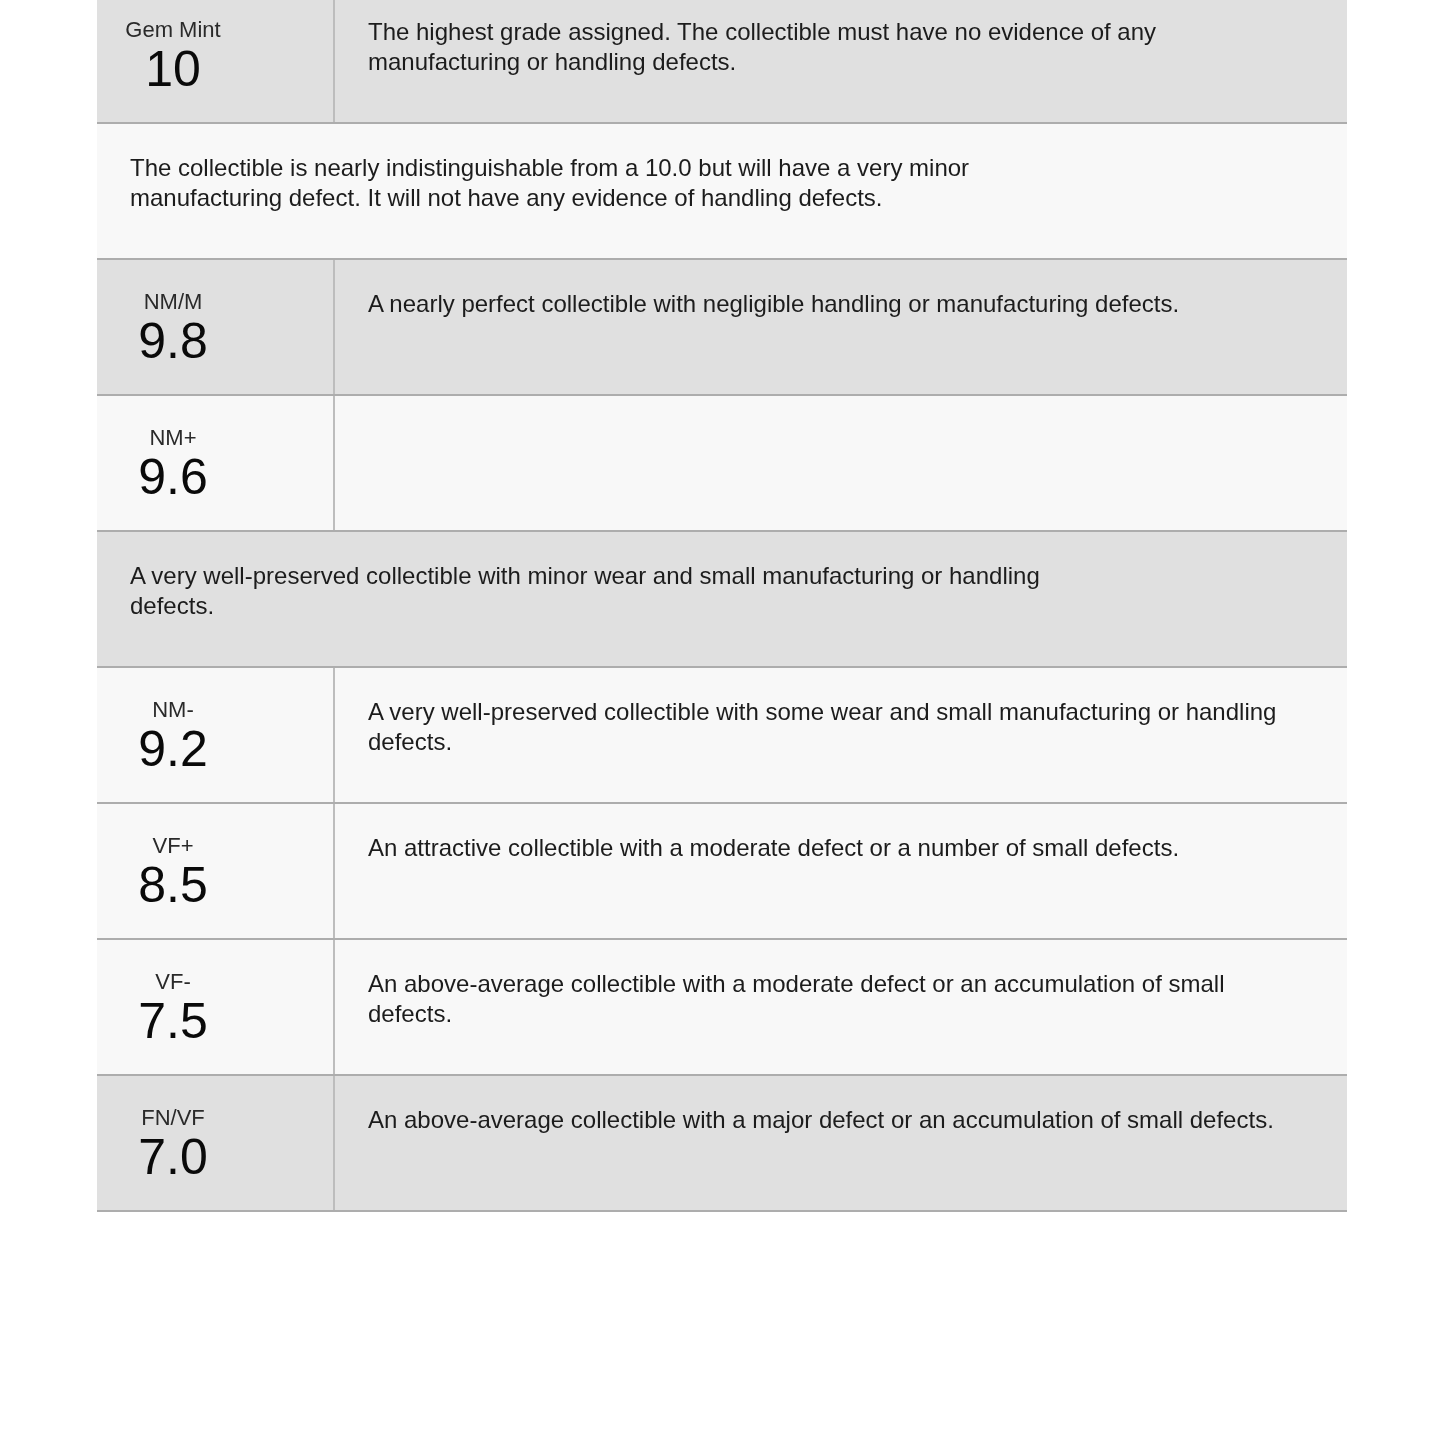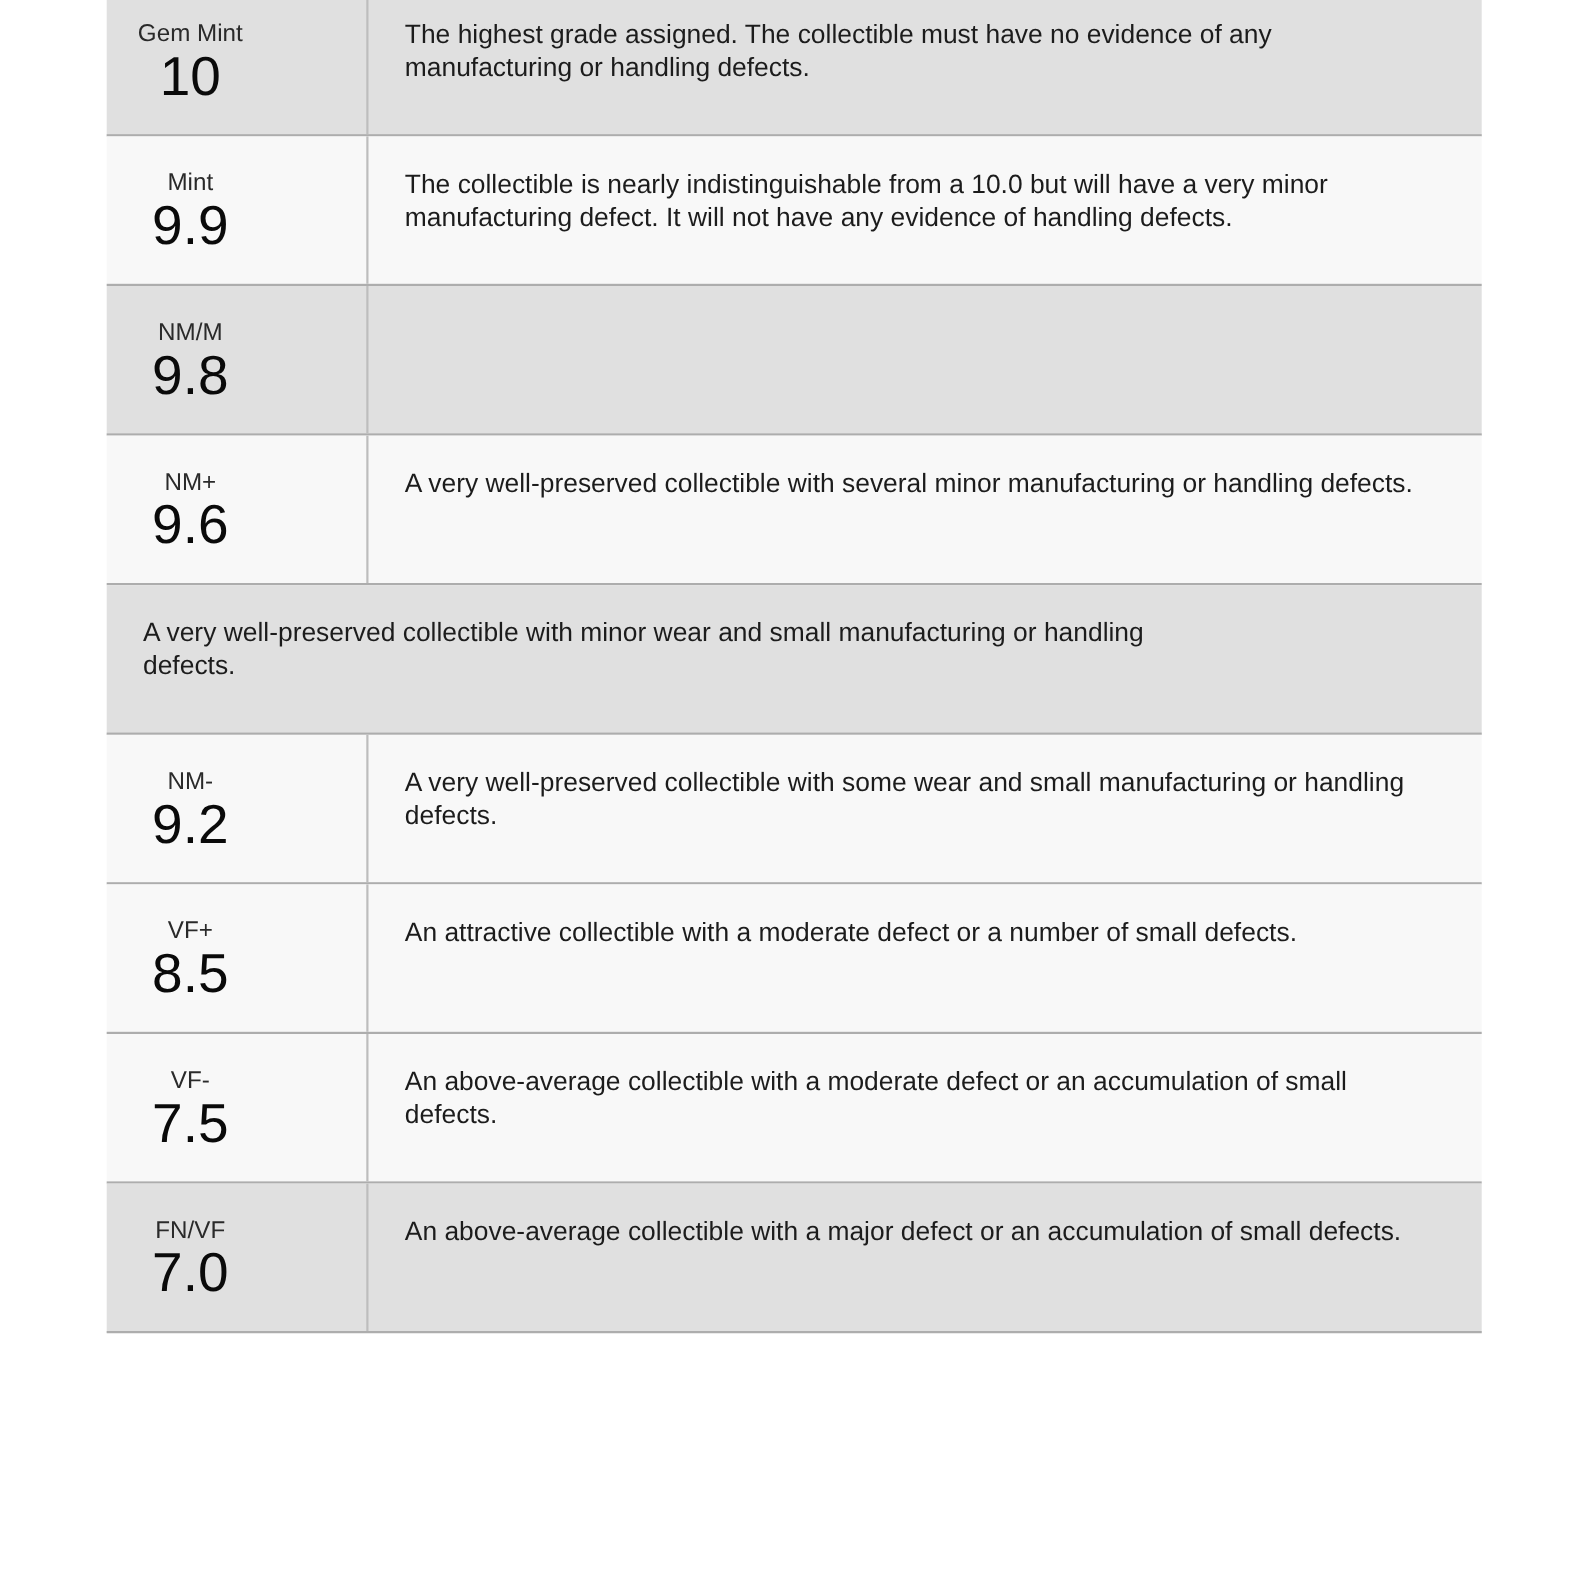--- a/index.html
+++ b/index.html
@@ -77,43 +77,39 @@
     <div class="grade-cell">
       <div class="grade-label">Gem Mint</div>
       <div class="grade-number">10</div>
     </div>
     <div class="desc-cell">
       <div class="desc-text">The highest grade assigned. The collectible must have no evidence of any manufacturing or handling defects.</div>
     </div>
   </div>
 
   <div class="grade-row shade-light">
-    <div class="grade-cell">
-      <div class="grade-label">Mint</div>
-      <div class="grade-number">9.9</div>
-    </div>
     <div class="desc-cell">
       <div class="desc-text">The collectible is nearly indistinguishable from a 10.0 but will have a very minor manufacturing defect. It will not have any evidence of handling defects.</div>
     </div>
   </div>
 
   <div class="grade-row shade-gray">
     <div class="grade-cell">
       <div class="grade-label">NM/M</div>
       <div class="grade-number">9.8</div>
     </div>
+    <div class="desc-cell">
+      <div class="desc-text">A nearly perfect collectible with negligible handling or manufacturing defects.</div>
+    </div>
   </div>
 
   <div class="grade-row shade-light">
     <div class="grade-cell">
       <div class="grade-label">NM+</div>
       <div class="grade-number">9.6</div>
-    </div>
-    <div class="desc-cell">
-      <div class="desc-text">A very well-preserved collectible with several minor manufacturing or handling defects.</div>
     </div>
   </div>
 
   <div class="grade-row shade-gray">
     <div class="desc-cell">
       <div class="desc-text">A very well-preserved collectible with minor wear and small manufacturing or handling defects.</div>
     </div>
   </div>
 
   <div class="grade-row shade-light">

